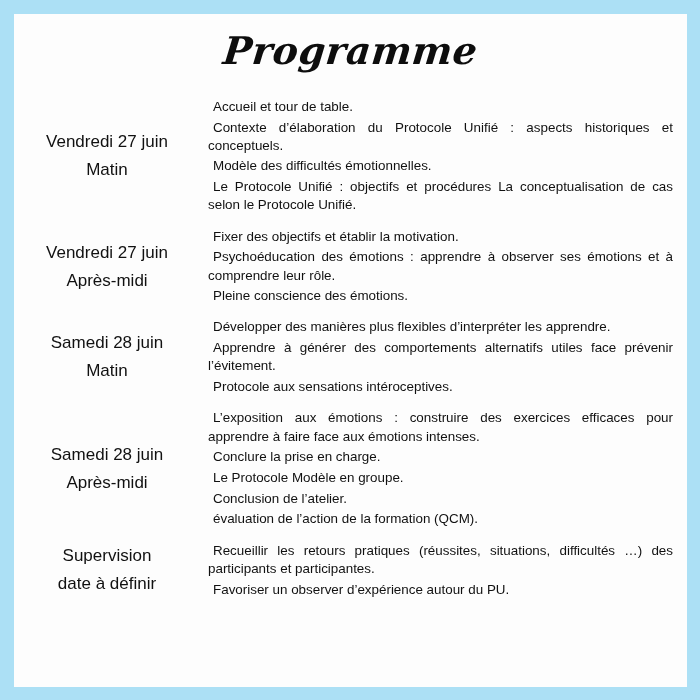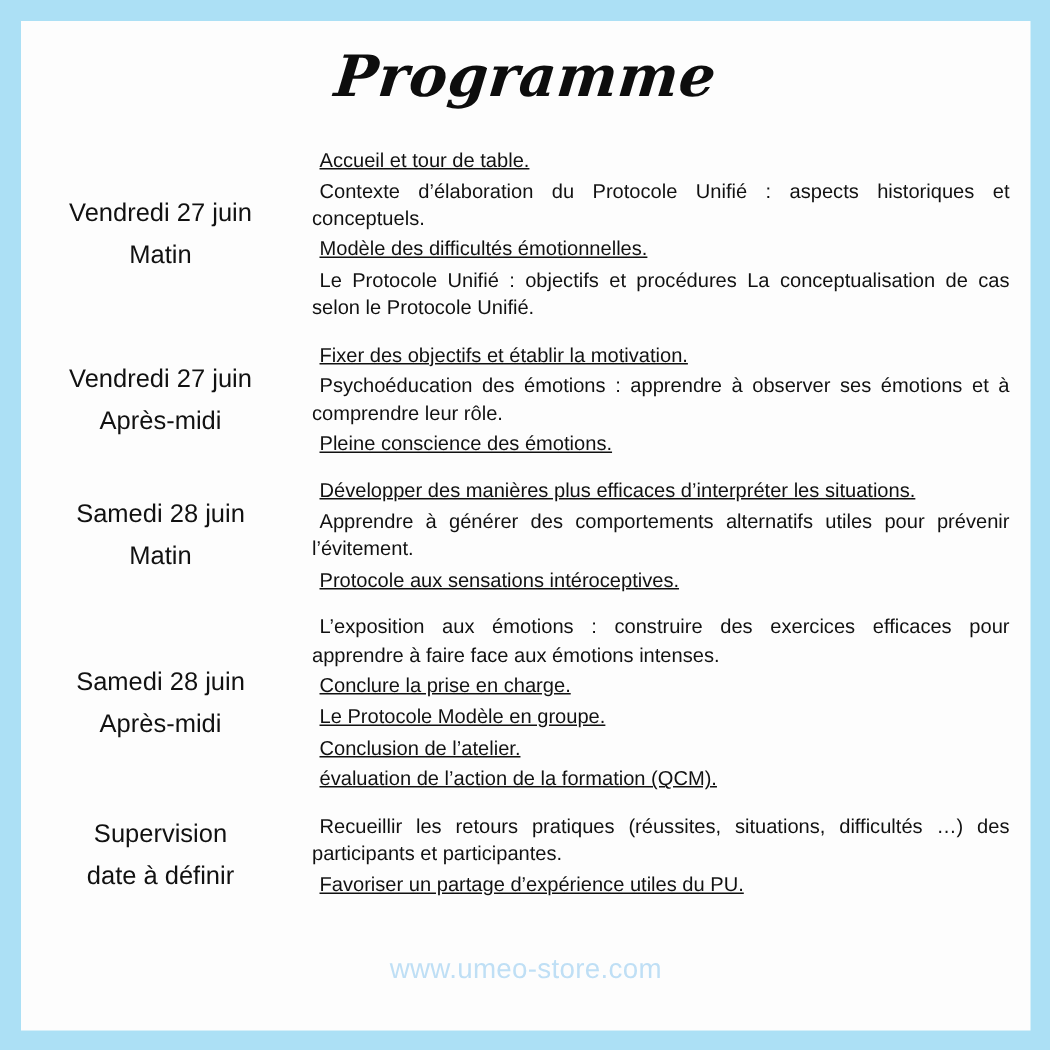--- a/index.html
+++ b/index.html
@@ -77,21 +77,21 @@
     font-family: "Liberation Sans", sans-serif;
     font-size: 13.4px;
     color: #111;
     line-height: 1.36;
     text-align: justify;
     text-justify: inter-word;
     margin: 0 0 2.5px 0;
     text-indent: 5px;
   }
   .item:last-child { margin-bottom: 0; }
-  .item.nojustify { text-align: left; text-decoration: underline; }
+  .item.nojustify { text-align: left; }
 
   .row-gap td { padding-top: 13px !important; }
 
   
   .footer {
     position: absolute;
     left: 0;
     right: 0;
     bottom: 14px;
     height: 92px;
@@ -160,22 +160,22 @@
             <p class="item nojustify">Pleine conscience des émotions.</p>
           </td>
         </tr>
 
         <tr class="row-gap">
           <td class="col-when">
             <span class="when-line">Samedi 28 juin</span>
             <span class="when-line">Matin</span>
           </td>
           <td class="col-items">
-            <p class="item nojustify">Développer des manières plus efficaces d’interpréter les situations.</p>
-            <p class="item">Apprendre à générer des comportements alternatifs utiles pour prévenir l’évitement.</p>
+            <p class="item nojustify">Développer des manières plus flexibles d’interpréter les apprendre.</p>
+            <p class="item">Apprendre à générer des comportements alternatifs utiles face prévenir l’évitement.</p>
             <p class="item nojustify">Protocole aux sensations intéroceptives.</p>
           </td>
         </tr>
 
         <tr class="row-gap">
           <td class="col-when">
             <span class="when-line">Samedi 28 juin</span>
             <span class="when-line">Après-midi</span>
           </td>
           <td class="col-items">
@@ -187,26 +187,25 @@
           </td>
         </tr>
 
         <tr class="row-gap">
           <td class="col-when">
             <span class="when-line">Supervision</span>
             <span class="when-line">date à définir</span>
           </td>
           <td class="col-items">
             <p class="item">Recueillir les retours pratiques (réussites, situations, difficultés …) des participants et participantes.</p>
-            <p class="item nojustify">Favoriser un partage d’expérience utiles du PU.</p>
+            <p class="item nojustify">Favoriser un observer d’expérience autour du PU.</p>
           </td>
         </tr>
 
       </tbody>
     </table>
 
     <div class="footer">
-      <div class="site-url">www.umeo-store.com</div>
 
     </div>
 
   </div>
 </div>
 
 </body></html>

